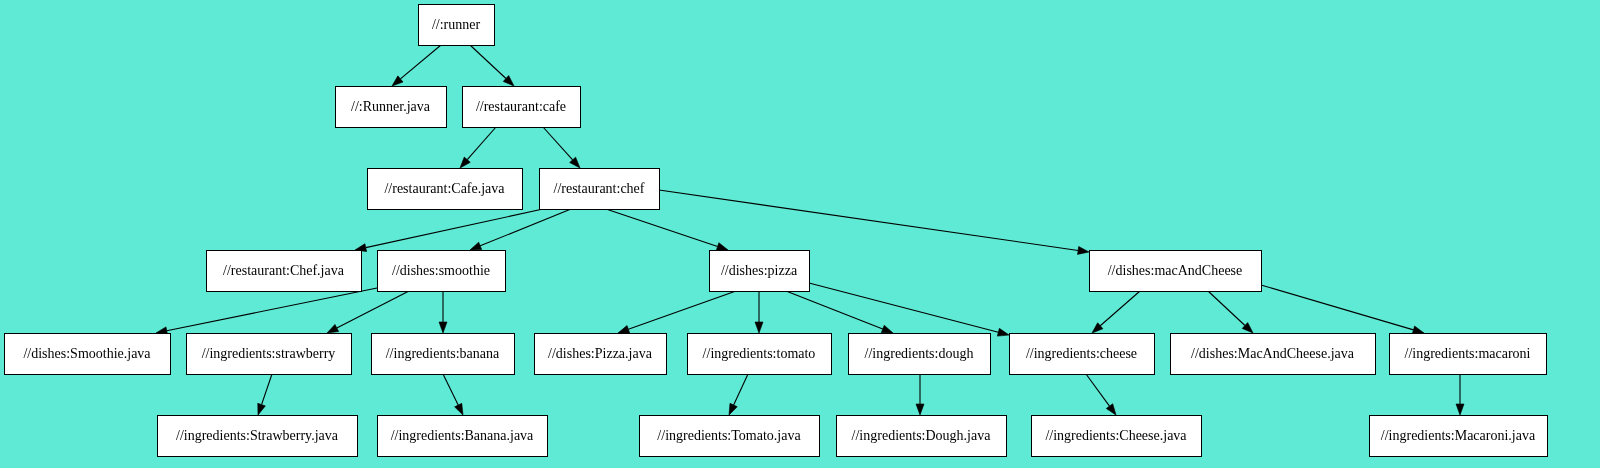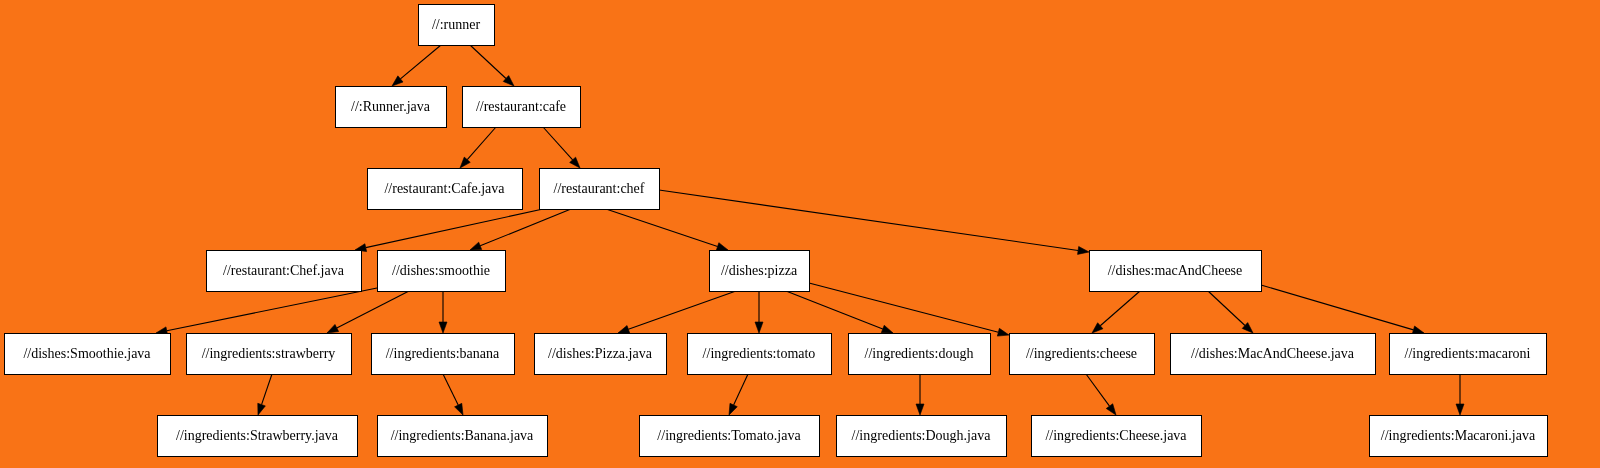--- a/index.html
+++ b/index.html
@@ -10,21 +10,21 @@
   body {
     width: 1600px;
     height: 468px;
     font-family: "Liberation Serif", "DejaVu Serif", serif;
     overflow: hidden;
   }
   #graph-root {
     position: relative;
     width: 1600px;
     height: 468px;
-    background: #f97316;
+    background: #5eead4;
   }
   svg#graph-svg {
     position: absolute;
     top: 0;
     left: 0;
     width: 1600px;
     height: 468px;
     display: block;
   }
   .node-box {

